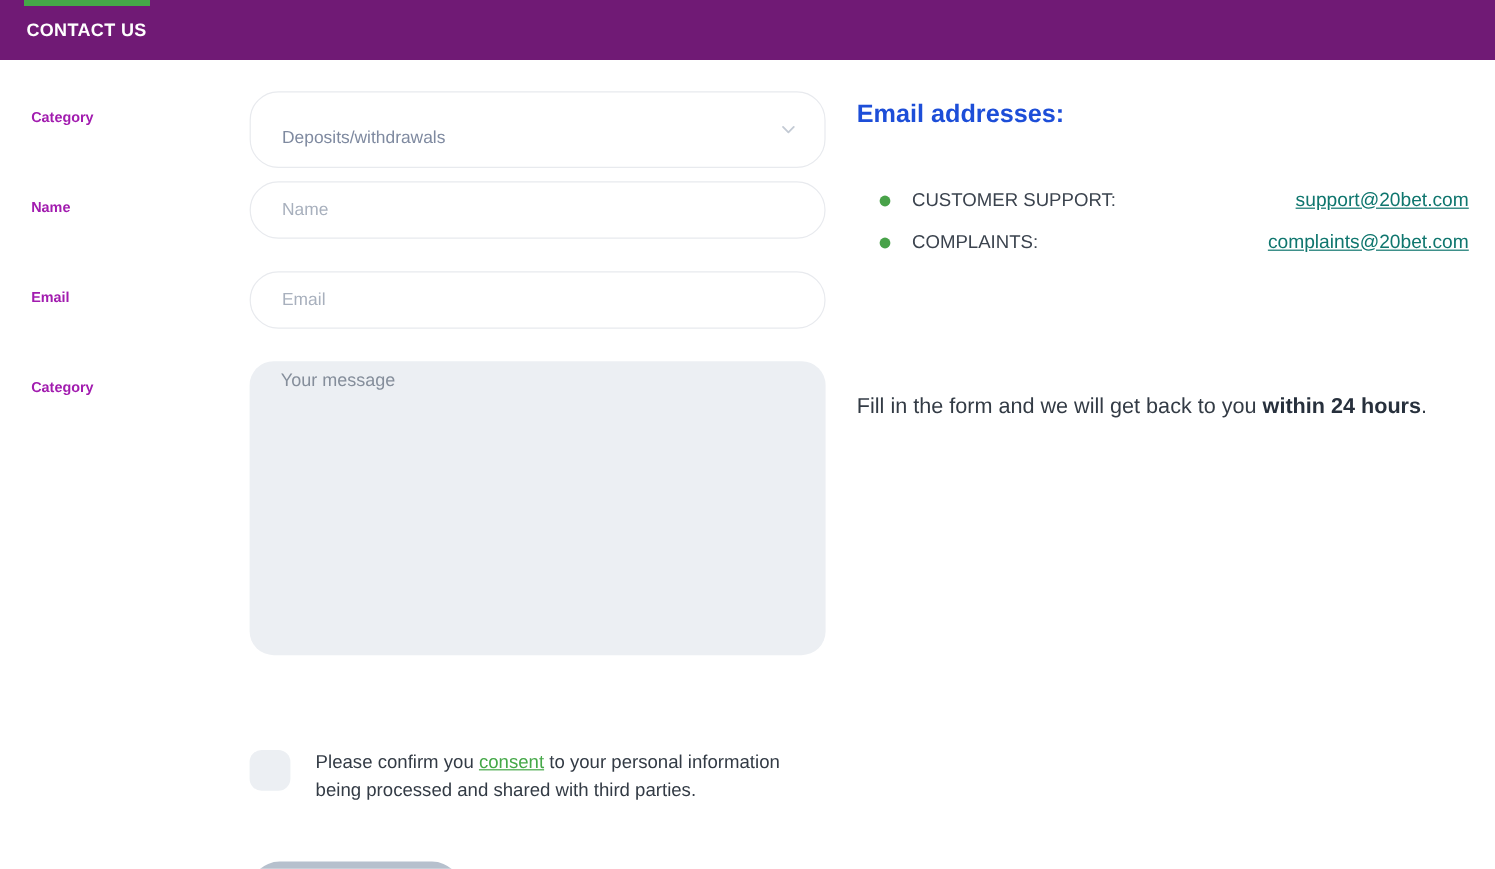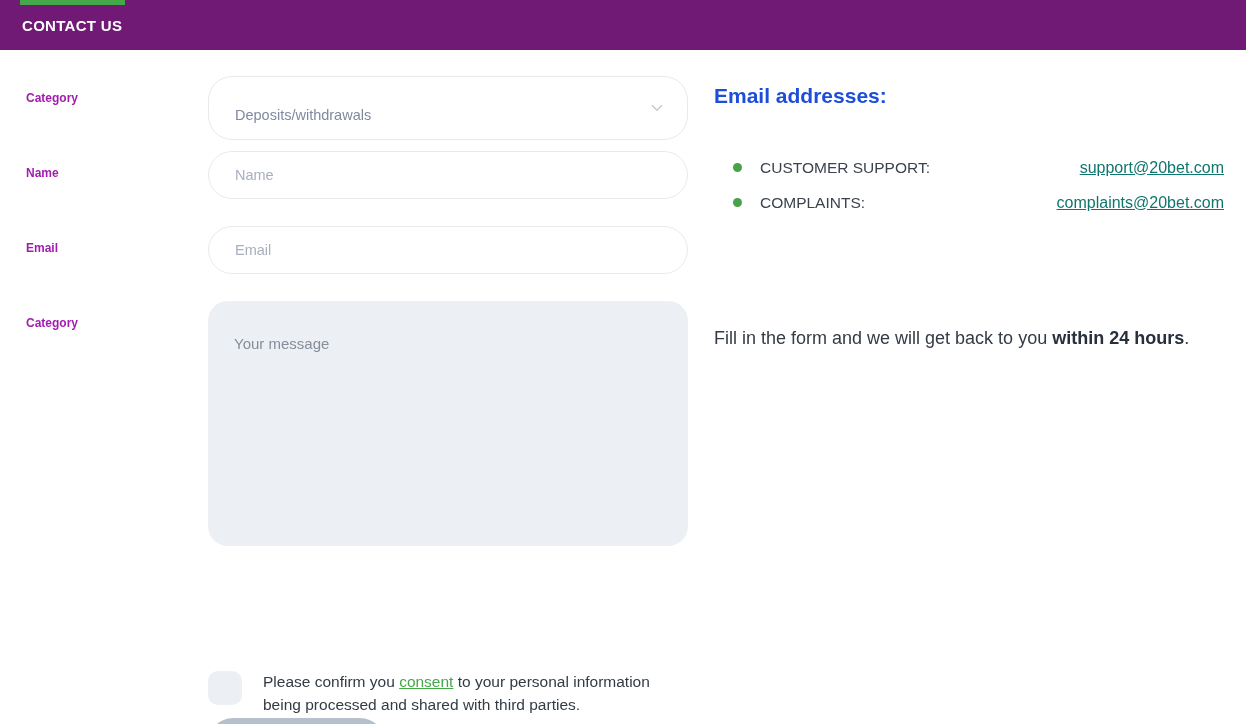--- a/index.html
+++ b/index.html
@@ -121,34 +121,33 @@
   .msg-area {
     width: 480px;
     height: 245px;
     border: none;
     border-radius: 20px;
     background: #eceff3;
     resize: none;
     font-family: "Liberation Sans", sans-serif;
     font-size: 15px;
     color: #6d7684;
-    padding: 34px 26px;
+    padding: 8px 26px;
     outline: none;
   }
   .msg-area::placeholder { color: #858e9b; }
 
   
   .consent-row {
     position: absolute;
     left: 208px;
     top: 575px;
     width: 480px;
     display: flex;
     align-items: flex-start;
-    margin-top: 46px;
   }
   .checkbox {
     width: 34px;
     height: 34px;
     min-width: 34px;
     border-radius: 10px;
     background: #eceff3;
     border: none;
     cursor: pointer;
     margin-top: 0px;

